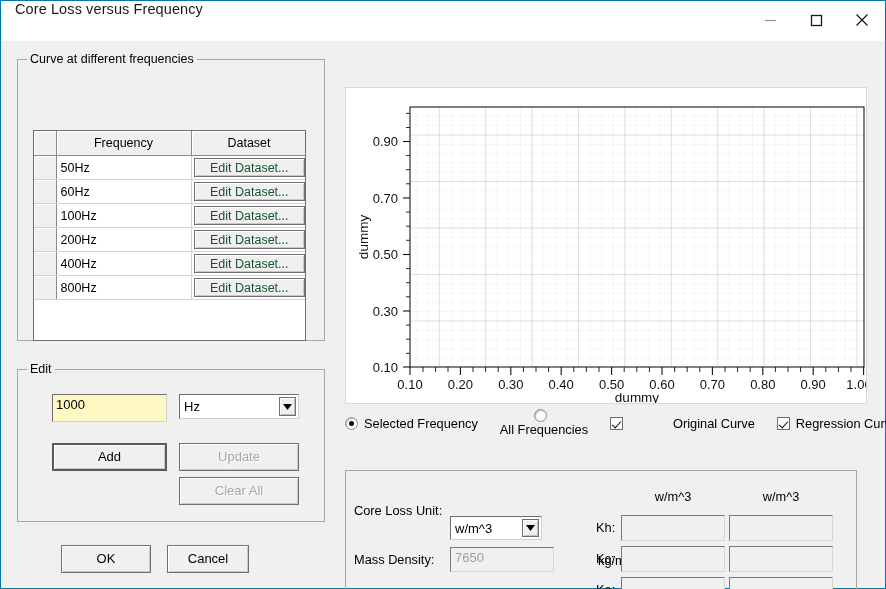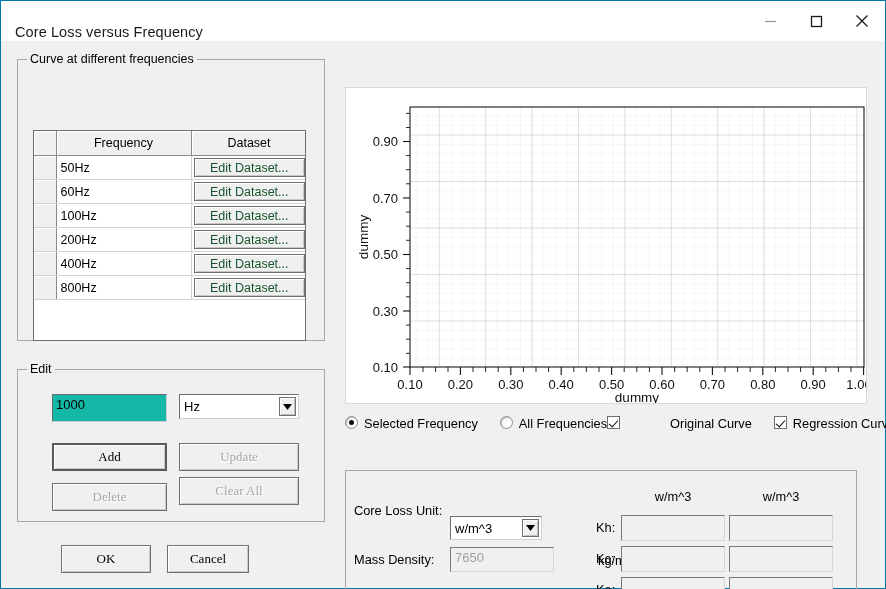--- a/index.html
+++ b/index.html
@@ -19,21 +19,21 @@
     border: 1px solid #0078a8;
     background: #f0f0f0;
     display: flex;
     flex-direction: column;
   }
   
   .titlebar {
     height: 39px;
     background: #ffffff;
     display: flex;
-    align-items: flex-end;
+    align-items: flex-start;
     flex: 0 0 auto;
     border-bottom: 1px solid #ffffff;
   }
   .title-text {
     font-size: 14.5px;
     color: #1a1a1a;
     padding-left: 14px;
     white-space: nowrap;
     letter-spacing: .1px;
   }
@@ -129,21 +129,21 @@
     color: #14532d;
     line-height: 16px;
     text-align: center;
     padding: 0;
     cursor: default;
   }
   
   .txtbox {
     position: absolute;
     box-sizing: border-box;
-    background: #14b8a6;
+    background: #fef9c3;
     border: 1px solid #6e6e6e;
     border-right-color: #d0d0d0;
     border-bottom-color: #d0d0d0;
     font-size: 13px;
     color: #000;
     padding: 2px 0 0 3px;
     font-family: "Liberation Sans", sans-serif;
   }
   .combo {
     position: absolute;
@@ -166,21 +166,21 @@
     box-shadow: inset 1px 1px 0 #ffffff, inset -1px -1px 0 #c0c0c0;
     display: flex; align-items: center; justify-content: center;
     box-sizing: border-box;
   }
   .pbtn {
     position: absolute;
     box-sizing: border-box;
     background: #f0f0f0;
     border: 1px solid #707070;
     box-shadow: inset 1px 1px 0 #ffffff, inset -1px -1px 0 #c8c8c8;
-    font-family: Liberation Serif, serif;
+    font-family: Liberation Sans, sans-serif;
     font-size: 13px;
     color: #000;
     text-align: center;
     cursor: default;
   }
   .pbtn.disabled { color: #a6a6a6; text-shadow: 1px 1px 0 #ffffff; }
   .pbtn.default { border: 2px solid #5a5a5a; }
   .pbtn span { display: block; }
   
   #chart-panel {
@@ -195,21 +195,21 @@
   
   .optrow {
     position: absolute;
     left: 344px; top: 372px;
     width: 530px; height: 20px;
     display: flex;
     align-items: center;
     font-size: 12.8px;
     color: #000;
   }
-  .opt { display: flex; white-space: nowrap; }
+  .opt { display: flex; align-items: center; white-space: nowrap; }
   .radio-mark {
     width: 13px; height: 13px;
     border-radius: 50%;
     box-sizing: border-box;
     border: 1px solid #8d8d8d;
     background: #fdfdfd;
     position: relative;
     margin-right: 6px;
     box-shadow: inset 1px 1px 1px rgba(0,0,0,.25);
   }
@@ -387,23 +387,20 @@
               <polygon points="0,0 9,0 4.5,6" fill="#000"></polygon>
             </svg>
         </span>
       </div>
 
       <div class="pbtn default" style="left:34px; top:73px; width:115px; height:28px; line-height:24px;">
         <span>Add</span>
       </div>
       <div class="pbtn disabled" style="left:161px; top:73px; width:120px; height:28px; line-height:26px;">
         <span>Update</span>
-      </div>
-      <div class="pbtn disabled" style="left:34px; top:113px; width:115px; height:28px; line-height:26px;">
-        <span>Delete</span>
       </div>
       <div class="pbtn disabled" style="left:161px; top:107px; width:120px; height:28px; line-height:26px;">
         <span>Clear All</span>
       </div>
     </div>
 
     <div class="pbtn" style="left:60px; top:504px; width:90px; height:28px; line-height:26px;">
       <span>OK</span>
     </div>
     <div class="pbtn" style="left:166px; top:504px; width:82px; height:28px; line-height:26px;">
@@ -508,21 +505,21 @@
         <text id="svg-ylabel" x="22" y="149" text-anchor="middle" transform="rotate(-90 22 149)" font-family="Liberation Sans, sans-serif" font-size="13.5" fill="#111">dummy</text>
         <text id="svg-xlabel" x="291" y="314" text-anchor="middle" font-family="Liberation Sans, sans-serif" font-size="13.5" fill="#111">dummy</text>
       </svg>
     </div>
 
     <div class="optrow">
       <div class="opt" style="margin-right:22px;">
         <span class="radio-mark checked"></span>
         <span>Selected Frequency</span>
       </div>
-      <div class="opt" style="">
+      <div class="opt" style="margin-right:22px;flex-direction:column;">
         <span class="radio-mark"></span>
         <span>All Frequencies</span>
       </div>
       <div class="opt" style="margin-right:22px;gap:44px;">
         <span class="check-mark checked"></span>
         <span>Original Curve</span>
       </div>
       <div class="opt">
         <span class="check-mark checked"></span>
         <span>Regression Curve</span>

